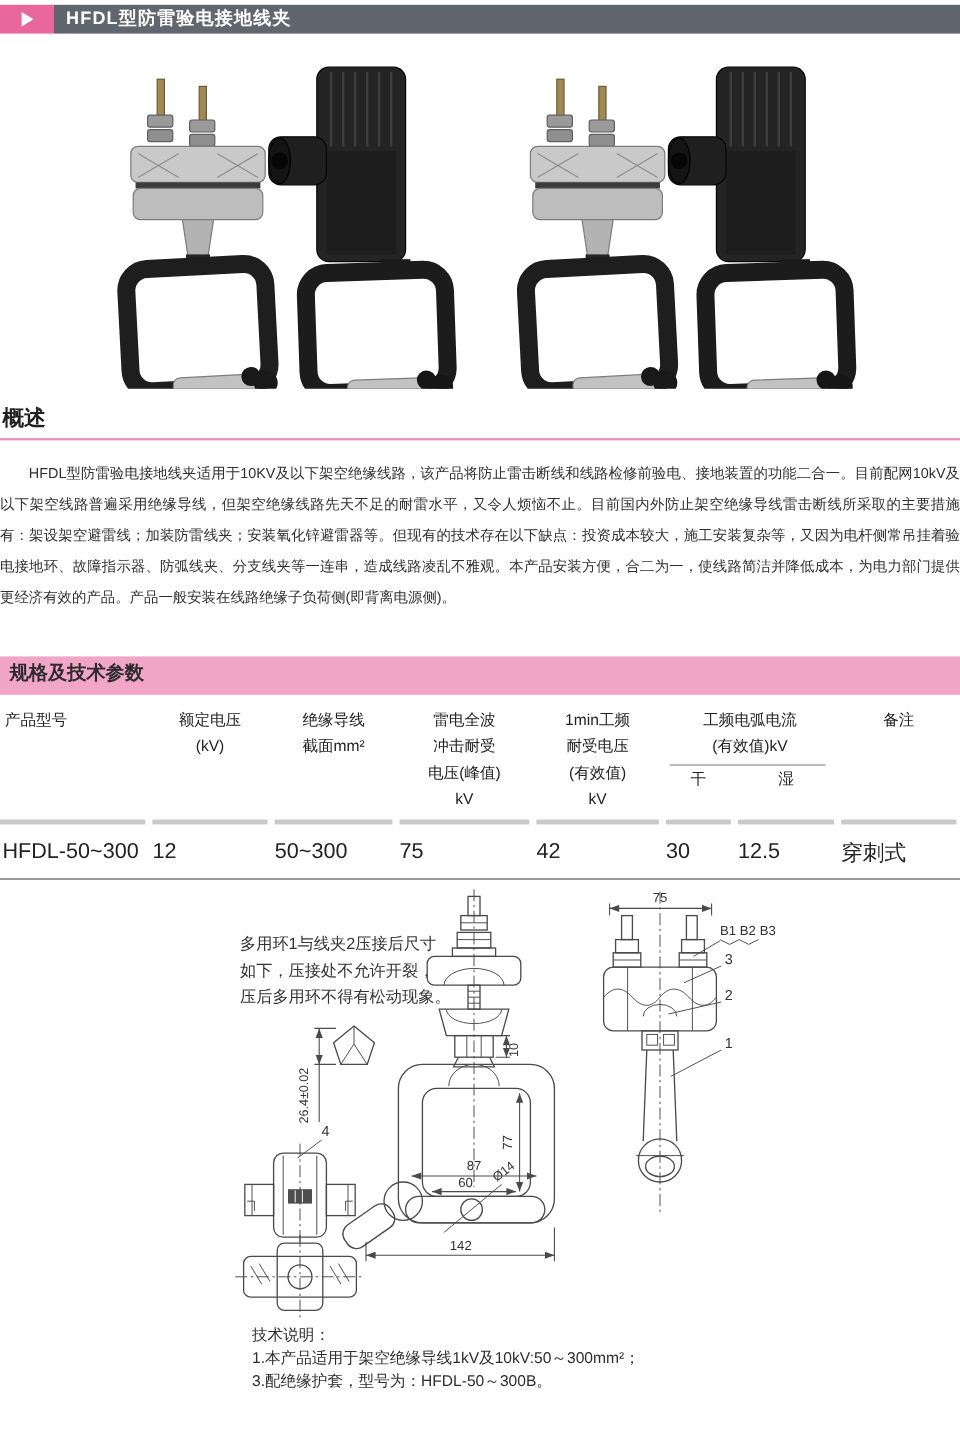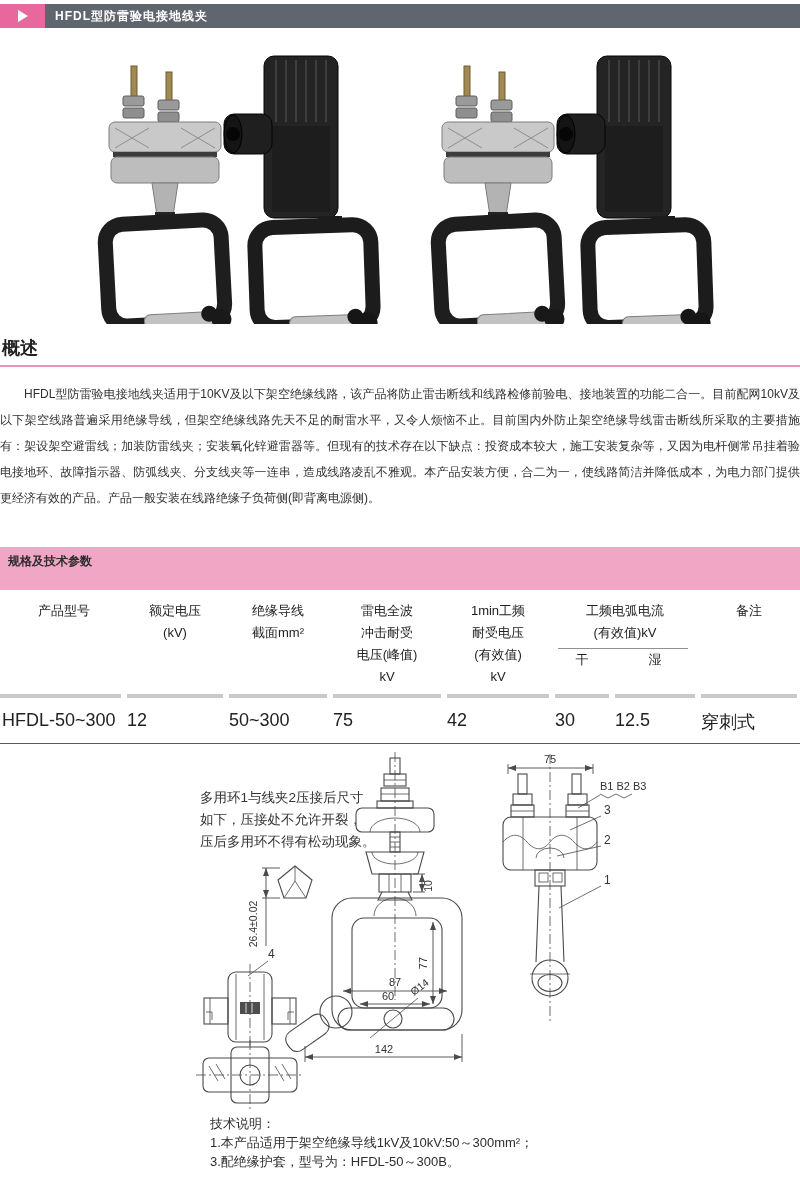--- a/index.html
+++ b/index.html
@@ -4,33 +4,33 @@
 <style>
   html,body{margin:0;padding:0}
   body{
     width:800px;height:1199px;overflow:hidden;background:#fff;
     font-family:"Liberation Sans","DejaVu Sans",sans-serif;color:#2e2e2e;
   }
   
   .hdr{display:flex;margin-top:4px;height:24px}
   .hdr-accent{width:45px;background:#e8689e;display:flex;align-items:center;justify-content:center}
   .tri{width:0;height:0;border-left:10px solid #fff;border-top:6px solid transparent;border-bottom:6px solid transparent}
-  .hdr-bar{flex:1;background:#60666d;color:#fff;font-size:12px;font-weight:bold;line-height:24px;padding-left:10px;letter-spacing:1px}
+  .hdr-bar{flex:1;background:#60666d;color:#fff;font-size:15px;font-weight:bold;line-height:24px;padding-left:10px;letter-spacing:1px}
   
   .photos{display:block;margin-top:16px}
   
   .ov{margin-top:10px}
   .ov h2{font-size:18px;font-weight:bold;margin:12px 0 0 2px;color:#222}
   .rule{height:2px;background:#ea93bb;margin-top:5px}
   .ov p{margin:14px 0 0;font-size:12px;line-height:26px;text-align:justify;text-indent:2em;color:#303030}
   
-  .band{margin-top:36px;height:43px;background:#f2a6c6;color:#2c2c2c;font-size:12px;font-weight:bold;line-height:29px;padding-left:8px}
+  .band{margin-top:36px;height:32px;background:#f2a6c6;color:#2c2c2c;font-size:16px;font-weight:bold;line-height:29px;padding-left:8px}
   .thead{display:grid;grid-template-columns:124px 102px 104px 114px 108px 146px 102px;margin-top:10px;font-size:13px;line-height:22px;color:#222}
   .hc{text-align:center}
-  .hc.first{text-align:center;padding-left:4px}
+  .hc.first{text-align:left;padding-left:4px}
   .hc span{display:block}
   .grp-line{height:1px;background:#909090;margin:4px 10px 0 6px}
   .grp-sub{display:grid;grid-template-columns:60px 86px}
   .grp-sub span{display:block;text-align:center}
   .trow{display:grid;grid-template-columns:124px 102px 104px 114px 108px 60px 86px 102px;border-bottom:1px solid #5a5a5a;padding-bottom:9px;margin-top:6px;font-size:18px;color:#222}
   .td{border-top:4px solid #c9c9c9;margin:0 3px;padding-top:12px;}
   .td.first{text-align:left;margin-left:0;padding-left:2px}
   
   .drw{display:block;margin-top:6px}
   .drw text{fill:#333;font-family:"Liberation Sans","DejaVu Sans",sans-serif}

